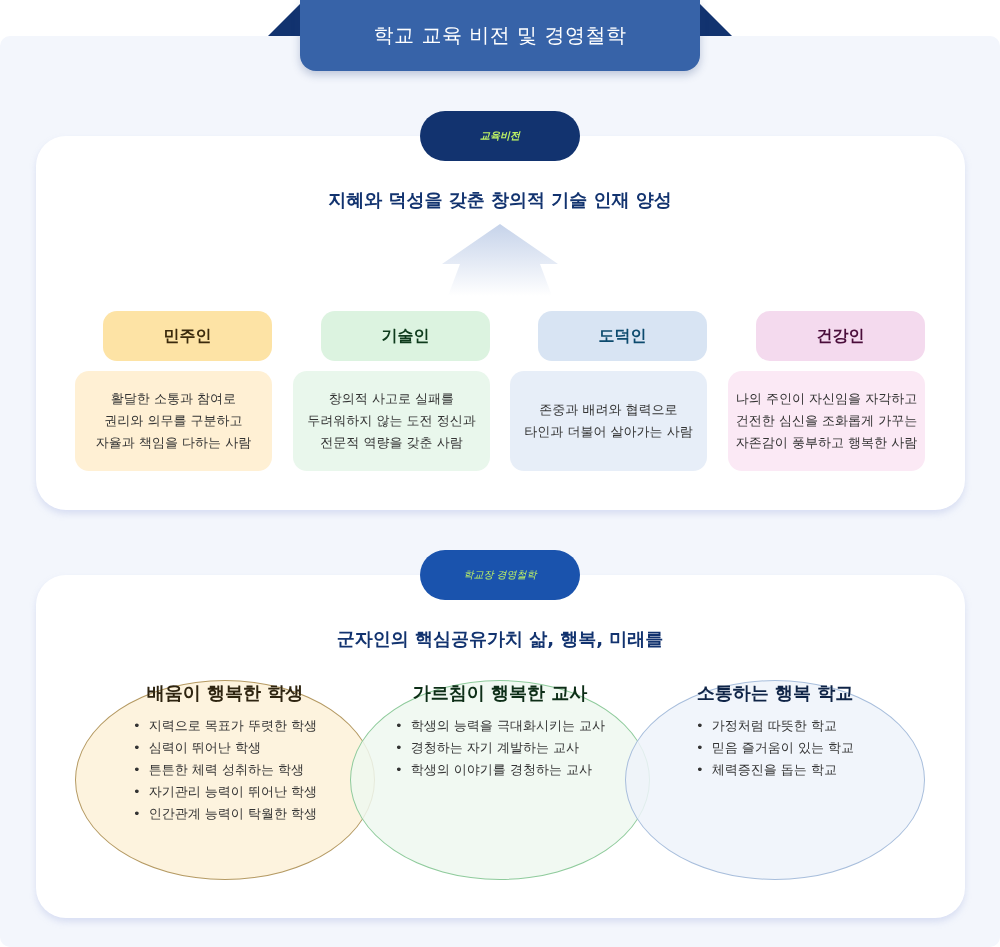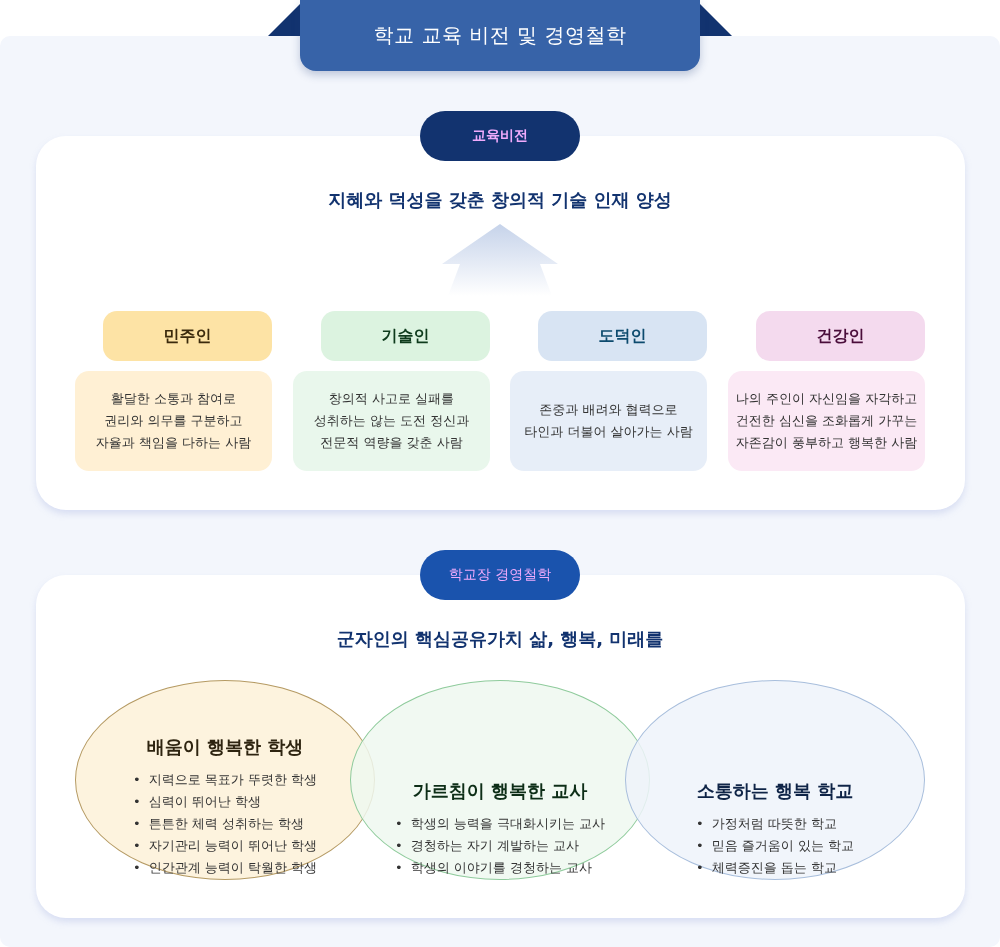--- a/index.html
+++ b/index.html
@@ -32,21 +32,21 @@
     .card {
       position: absolute; left: 36px; width: 929px; background: #ffffff;
       border-radius: 30px; box-shadow: 0 4px 6px rgba(170,180,225,0.35);
     }
     .card-vision { top: 136px; height: 374px; }
     .card-phil { top: 575px; height: 343px; }
 
     .pill {
       position: absolute; height: 50px; border-radius: 25px;
       display: flex; align-items: center; justify-content: center;
-      color: #f0abfc; font-size: 14px; font-weight: bold;
+      color: #bef264; font-size: 10px; font-weight: bold; font-style: italic;
     }
     .pill-vision { left: 420px; top: 111px; width: 160px; background: #12336f; }
     .pill-phil { left: 420px; top: 550px; width: 160px; background: #1a53ad; font-weight: normal; }
 
     .headline {
       position: absolute; left: 0; width: 1000px; text-align: center;
       color: #12336f; font-size: 18px; font-weight: bold;
     }
     .headline-vision { top: 188px; }
     .headline-phil { top: 627px; }
@@ -68,21 +68,21 @@
     }
     .trait-body span { display: block; white-space: nowrap; }
 
     
     .circle {
       position: absolute; top: 680px; width: 300px; height: 200px; border-radius: 50%;
       border: 1px solid;
     }
     .circle-content {
       position: absolute; top: 0; left: 0; width: 100%; height: 100%;
-      display: flex; flex-direction: column; justify-content: flex-end; align-items: center;
+      display: flex; flex-direction: column; justify-content: flex-start; align-items: center;
     }
     .circle-title { font-size: 18px; font-weight: bold; margin-bottom: 10px; }
     .circle-list { list-style: none; font-size: 13px; line-height: 22px; color: #333333; }
     .circle-list li { white-space: nowrap; }
     .circle-list li::before { content: "\2022"; margin-right: 8px; color: #333333; }
   </style>
 </head>
 <body>
 
 <div class="bg-panel"></div>
@@ -114,21 +114,21 @@
       <span>자율과 책임을 다하는 사람</span>
     </div>
   </div>
 </div>
 
 <div class="trait" style="left:293px">
   <div class="trait-head" style="background:#dcf3e0;color:#0e3b1c">기술인</div>
   <div class="trait-body" style="background:#e9f7ec">
     <div>
       <span>창의적 사고로 실패를</span>
-      <span>성취하는 않는 도전 정신과</span>
+      <span>두려워하지 않는 도전 정신과</span>
       <span>전문적 역량을 갖춘 사람</span>
     </div>
   </div>
 </div>
 
 <div class="trait" style="left:510px">
   <div class="trait-head" style="background:#d8e4f3;color:#0c4a6e">도덕인</div>
   <div class="trait-body" style="background:#e7eef8">
     <div>
       <span>존중과 배려와 협력으로</span>

